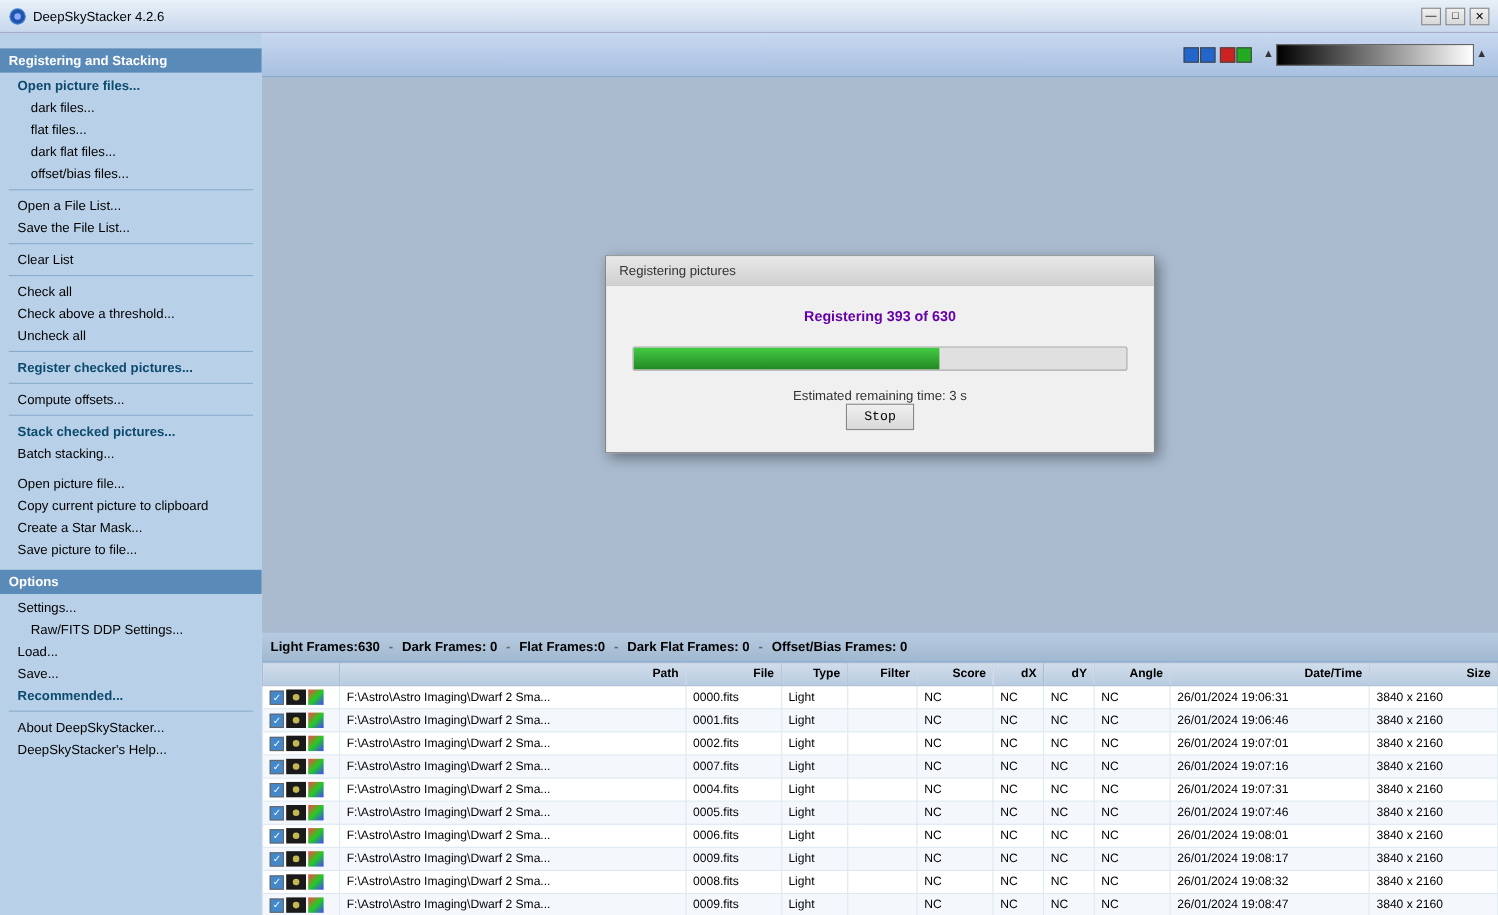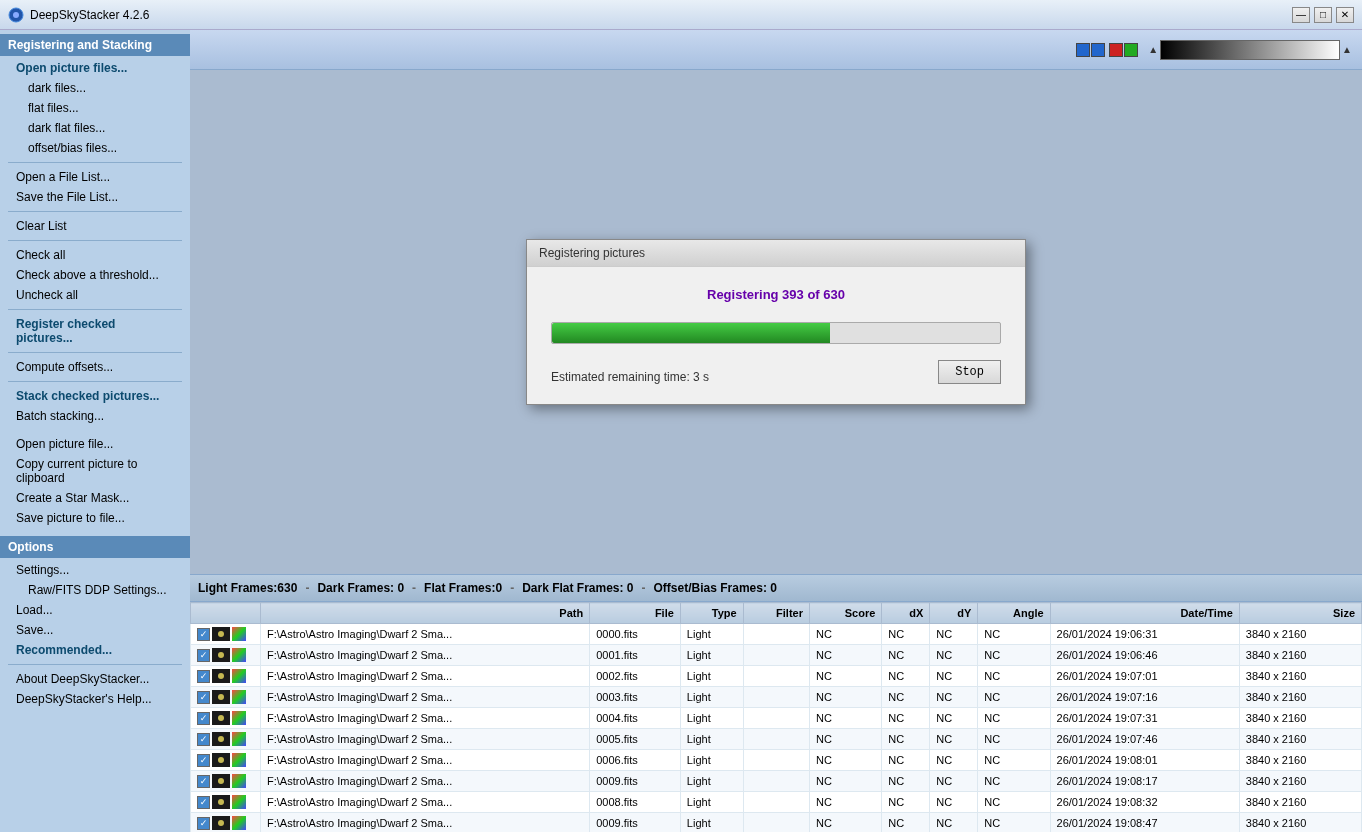--- a/index.html
+++ b/index.html
@@ -55,25 +55,25 @@
 
     
     .main-layout {
       display: flex;
       flex: 1;
       overflow: hidden;
     }
 
     
     .sidebar {
-      width: 190px;
+      width: 238px;
       background: #b8d0e8;
       flex-shrink: 0;
       overflow-y: auto;
-      padding: 4px 0;
+      padding: 14px 0;
     }
     .sidebar-section-title {
       background: #5a8ab8;
       color: white;
       padding: 4px 8px;
       font-weight: bold;
       font-size: 12px;
       margin-bottom: 2px;
     }
     .sidebar-item {
@@ -180,23 +180,24 @@
       overflow: hidden;
       margin-bottom: 16px;
     }
     .progress-bar-fill {
       height: 100%;
       background: linear-gradient(to bottom, #44cc44, #228822);
       border-radius: 2px 0 0 2px;
     }
     .modal-footer {
       display: flex;
-      align-items: flex-end;
+      align-items: center;
       justify-content: space-between;
       margin-top: 8px;
+      flex-direction: column;
     }
     .remaining-time {
       font-size: 12px;
       color: #333;
     }
     .stop-btn {
       padding: 4px 16px;
       background: linear-gradient(to bottom, #f0f0f0, #d8d8d8);
       border: 1px solid #888;
       cursor: pointer;
@@ -496,21 +497,21 @@
                 <td>
     <div style="display:flex;align-items:center;gap:2px;">
       <div style="width:13px;height:13px;border:1px solid #666;background:#4488cc;display:inline-flex;align-items:center;justify-content:center;color:white;font-size:9px;">✓</div>
       <div style="width:18px;height:14px;background:#1a1a1a;display:inline-block;position:relative;">
         <div style="width:6px;height:6px;background:#f0e060;border-radius:50%;position:absolute;top:4px;left:6px;opacity:0.8;"></div>
       </div>
       <div style="width:14px;height:14px;background:linear-gradient(135deg,#ff4444,#22cc22,#4444ff);display:inline-block;"></div>
     </div>
                 </td>
                 <td>F:\Astro\Astro Imaging\Dwarf 2 Sma...</td>
-                <td>0003.fits</td>
+                <td>0007.fits</td>
                 <td>Light</td>
                 <td></td>
                 <td>NC</td>
                 <td>NC</td>
                 <td>NC</td>
                 <td>NC</td>
                 <td>26/01/2024 19:07:16</td>
                 <td>3840 x 2160</td>
               </tr>
               <tr>

